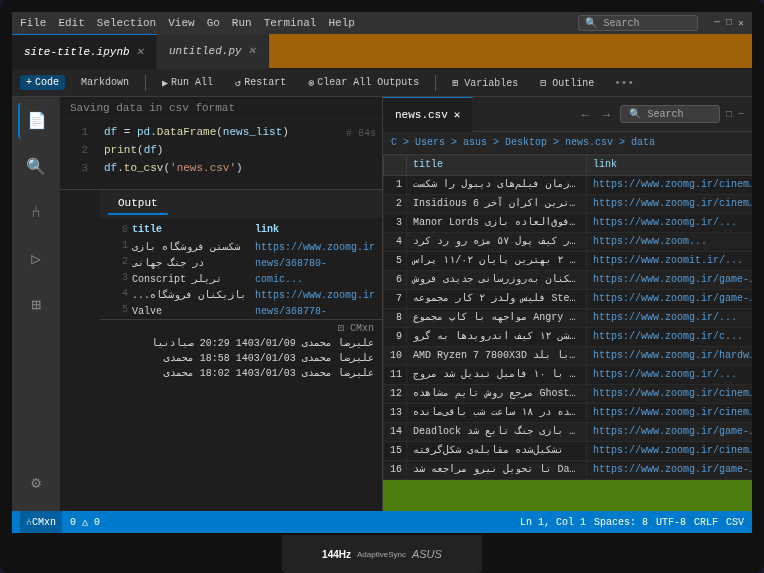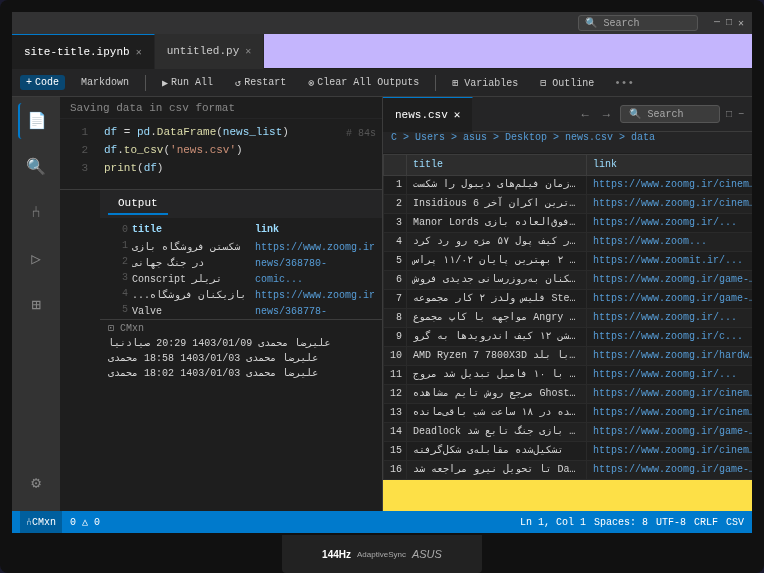--- a/index.html
+++ b/index.html
@@ -71,26 +71,27 @@
     }
 
     .title-bar-icons span {
       font-size: 10px;
       color: #aaa;
       cursor: pointer;
     }
 
     
     .tab-bar {
-      background: #c4b5fd;
+      background: #a16207;
       height: 35px;
       display: flex;
       align-items: center;
       border-bottom: 1px solid #1e1e1e;
       flex-shrink: 0;
+      font-style: italic;
     }
 
     .tab {
       height: 35px;
       padding: 0 12px;
       display: flex;
       align-items: center;
       font-size: 11px;
       color: #ccc;
       cursor: pointer;
@@ -295,21 +296,21 @@
       flex: 1;
       font-size: 10px;
       line-height: 16px;
       color: #d4d4d4;
       overflow: hidden;
     }
 
     
     .right-panel {
       width: 370px;
-      background: #fde047;
+      background: #4d7c0f;
       border-left: 1px solid #3c3c3c;
       display: flex;
       flex-direction: column;
       flex-shrink: 0;
       overflow: hidden;
     }
 
     .right-panel-header {
       background: #252526;
       height: 35px;
@@ -354,21 +355,21 @@
       padding: 2px 8px;
       font-size: 10px;
       color: #aaa;
       width: 100px;
     }
 
     .right-panel-toolbar {
       background: #252526;
       height: 22px;
       display: flex;
-      align-items: flex-start;
+      align-items: center;
       padding: 0 8px;
       font-size: 10px;
       color: #888;
       gap: 4px;
       flex-shrink: 0;
       border-bottom: 1px solid #1e1e1e;
     }
 
     .right-panel-toolbar span { color: #569cd6; }
 
@@ -475,20 +476,30 @@
       font-family: sans-serif;
     }
   </style>
 </head>
 <body>
 
 <div class="monitor-bezel">
   <div class="screen">
 
     <div class="title-bar">
+      <div class="title-bar-menu">
+        <span>File</span>
+        <span>Edit</span>
+        <span>Selection</span>
+        <span>View</span>
+        <span>Go</span>
+        <span>Run</span>
+        <span>Terminal</span>
+        <span>Help</span>
+      </div>
       <div class="title-bar-search">🔍 Search</div>
       <div class="title-bar-icons">
         <span>─</span>
         <span>□</span>
         <span>✕</span>
       </div>
     </div>
 
     <div class="tab-bar">
       <div class="tab active">
@@ -553,24 +564,24 @@
           <div class="line-numbers">
             <div>1</div>
             <div>2</div>
             <div>3</div>
           </div>
           <div class="code-content">
             <div class="code-line">
               <span class="var">df</span><span class="op"> = </span><span class="var">pd</span><span class="op">.</span><span class="fn">DataFrame</span><span class="op">(</span><span class="var">news_list</span><span class="op">)</span>
             </div>
             <div class="code-line">
-              <span class="var">df</span><span class="op">.</span><span class="fn">to_csv</span><span class="op">(</span><span class="str">'news.csv'</span><span class="op">)</span>
+              <span class="fn">print</span><span class="op">(</span><span class="var">df</span><span class="op">)</span>
             </div>
             <div class="code-line">
-              <span class="fn">print</span><span class="op">(</span><span class="var">df</span><span class="op">)</span>
+              <span class="var">df</span><span class="op">.</span><span class="fn">to_csv</span><span class="op">(</span><span class="str">'news.csv'</span><span class="op">)</span>
             </div>
           </div>
           <div style="font-size:10px;color:#555;padding:2px 6px;align-self:flex-start;font-family:Liberation Mono, monospace;"># 84s</div>
         </div>
 
         <div class="output-area">
           <div class="output-tabs">
             <div class="output-tab active">Output</div>
           </div>
           <div class="output-content">
@@ -585,21 +596,21 @@
             </div>
             <div style="flex:1;font-size:10px;line-height:16px;color:#569cd6;overflow:hidden;">
               <div style="color:#9cdcfe;font-weight:bold;margin-bottom:2px;">link</div>
               <div>https://www.zoomg.ir/cinema-news/368780-comic...</div>
               <div>https://www.zoomg.ir/cinema-news/368778-insid...</div>
               <div>https://www.zoomg.ir/cinema-news/368773-manor...</div>
 
             </div>
           </div>
 
-          <div style="height:70px;border-top:1px solid #3c3c3c;padding:2px 8px;overflow:hidden;">
+          <div style="height:70px;border-top:1px solid #3c3c3c;padding:2px 8px;overflow:hidden;text-align:right;">
             <div style="font-size:10px;color:#888;margin-bottom:2px;">⊡ CMxn</div>
             <div style="font-size:10px;color:#d4d4d4;line-height:15px;">
               <div>علیرضا محمدی 1403/01/09 20:29 صیادنیا</div>
               <div>علیرضا محمدی 1403/01/03 18:58 محمدی</div>
               <div>علیرضا محمدی 1403/01/03 18:02 محمدی</div>
             </div>
           </div>
         </div>
 
       </div>

